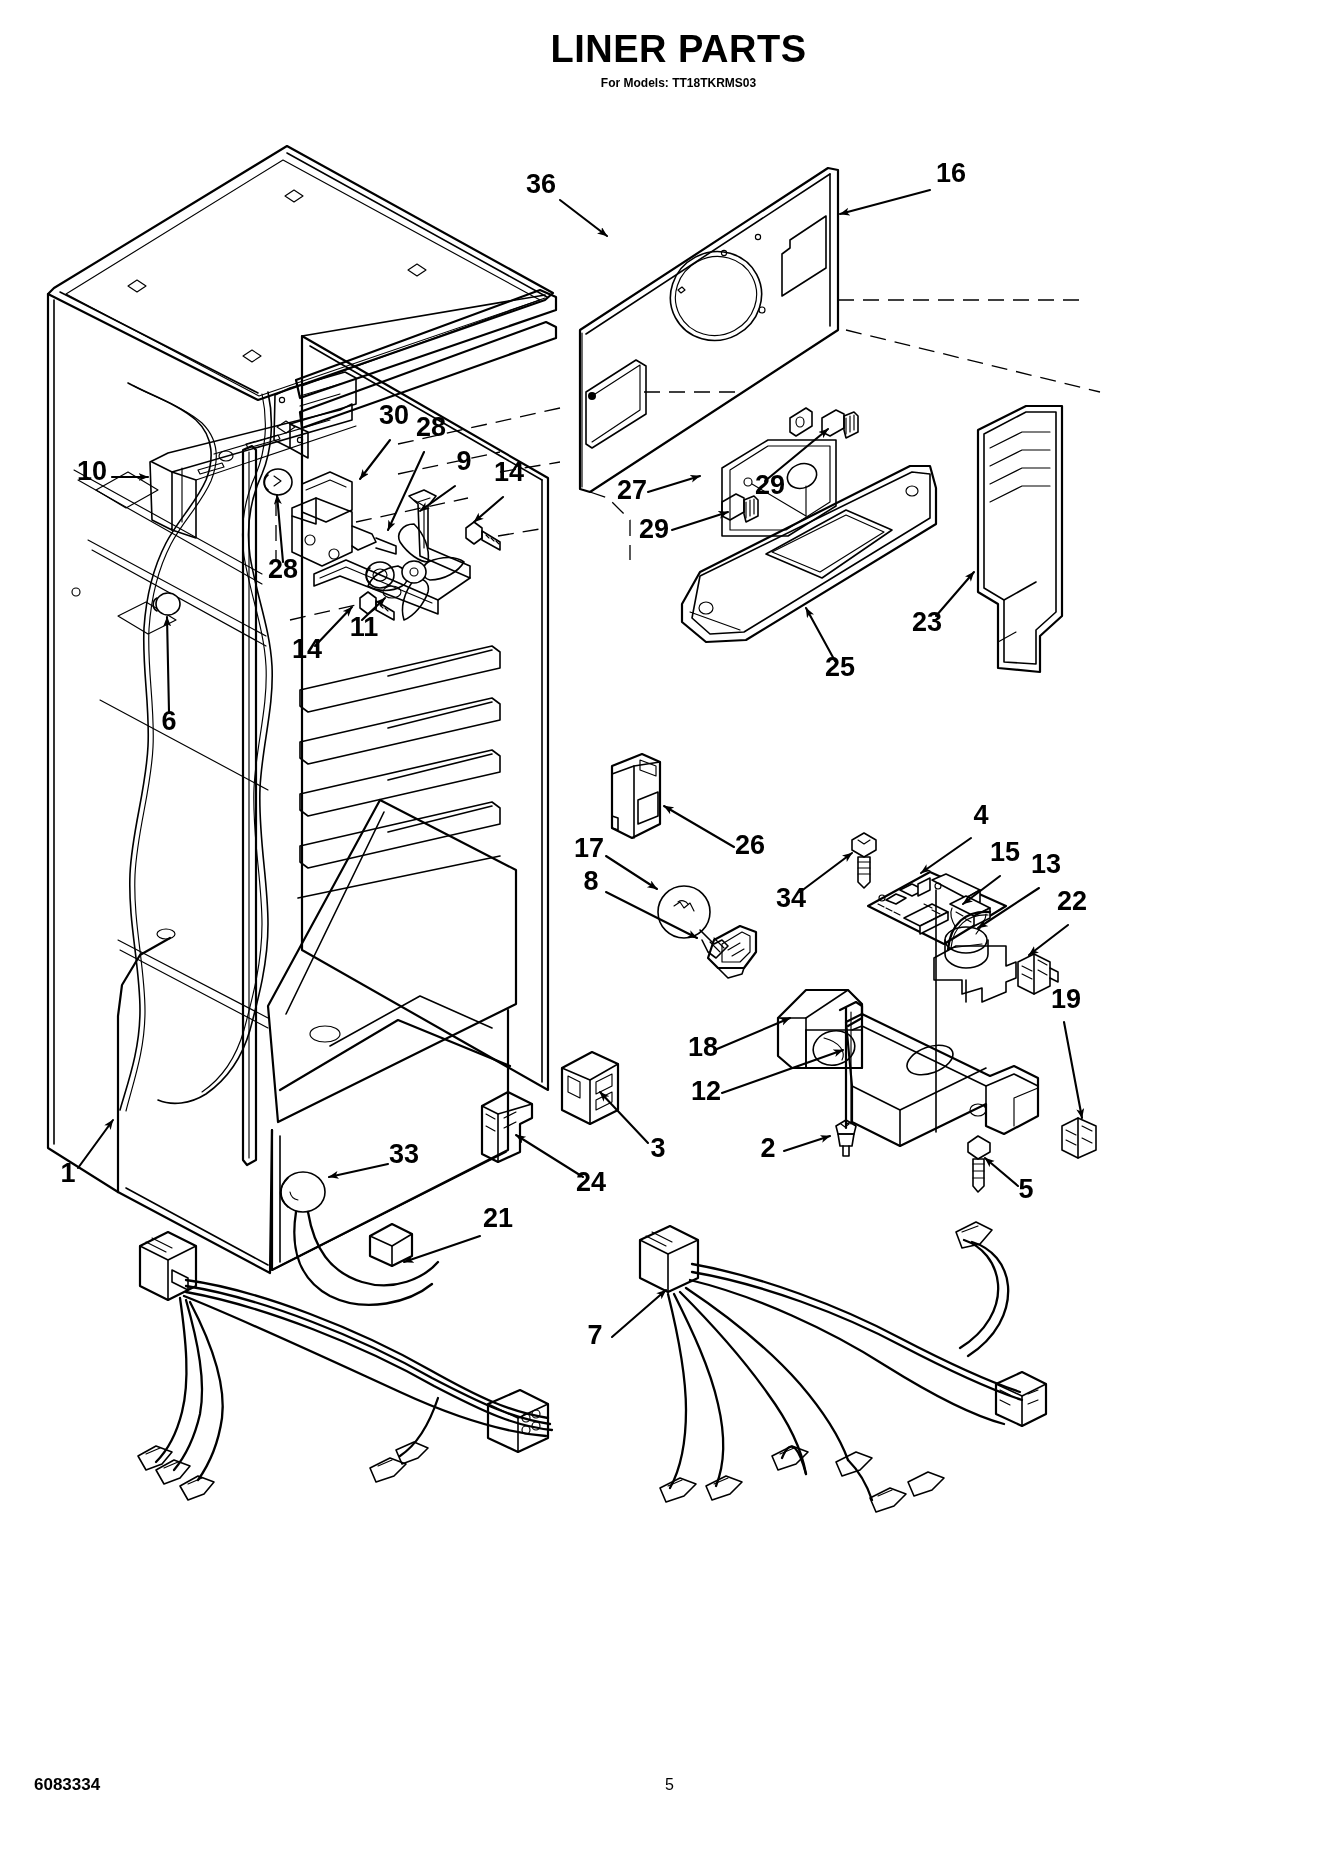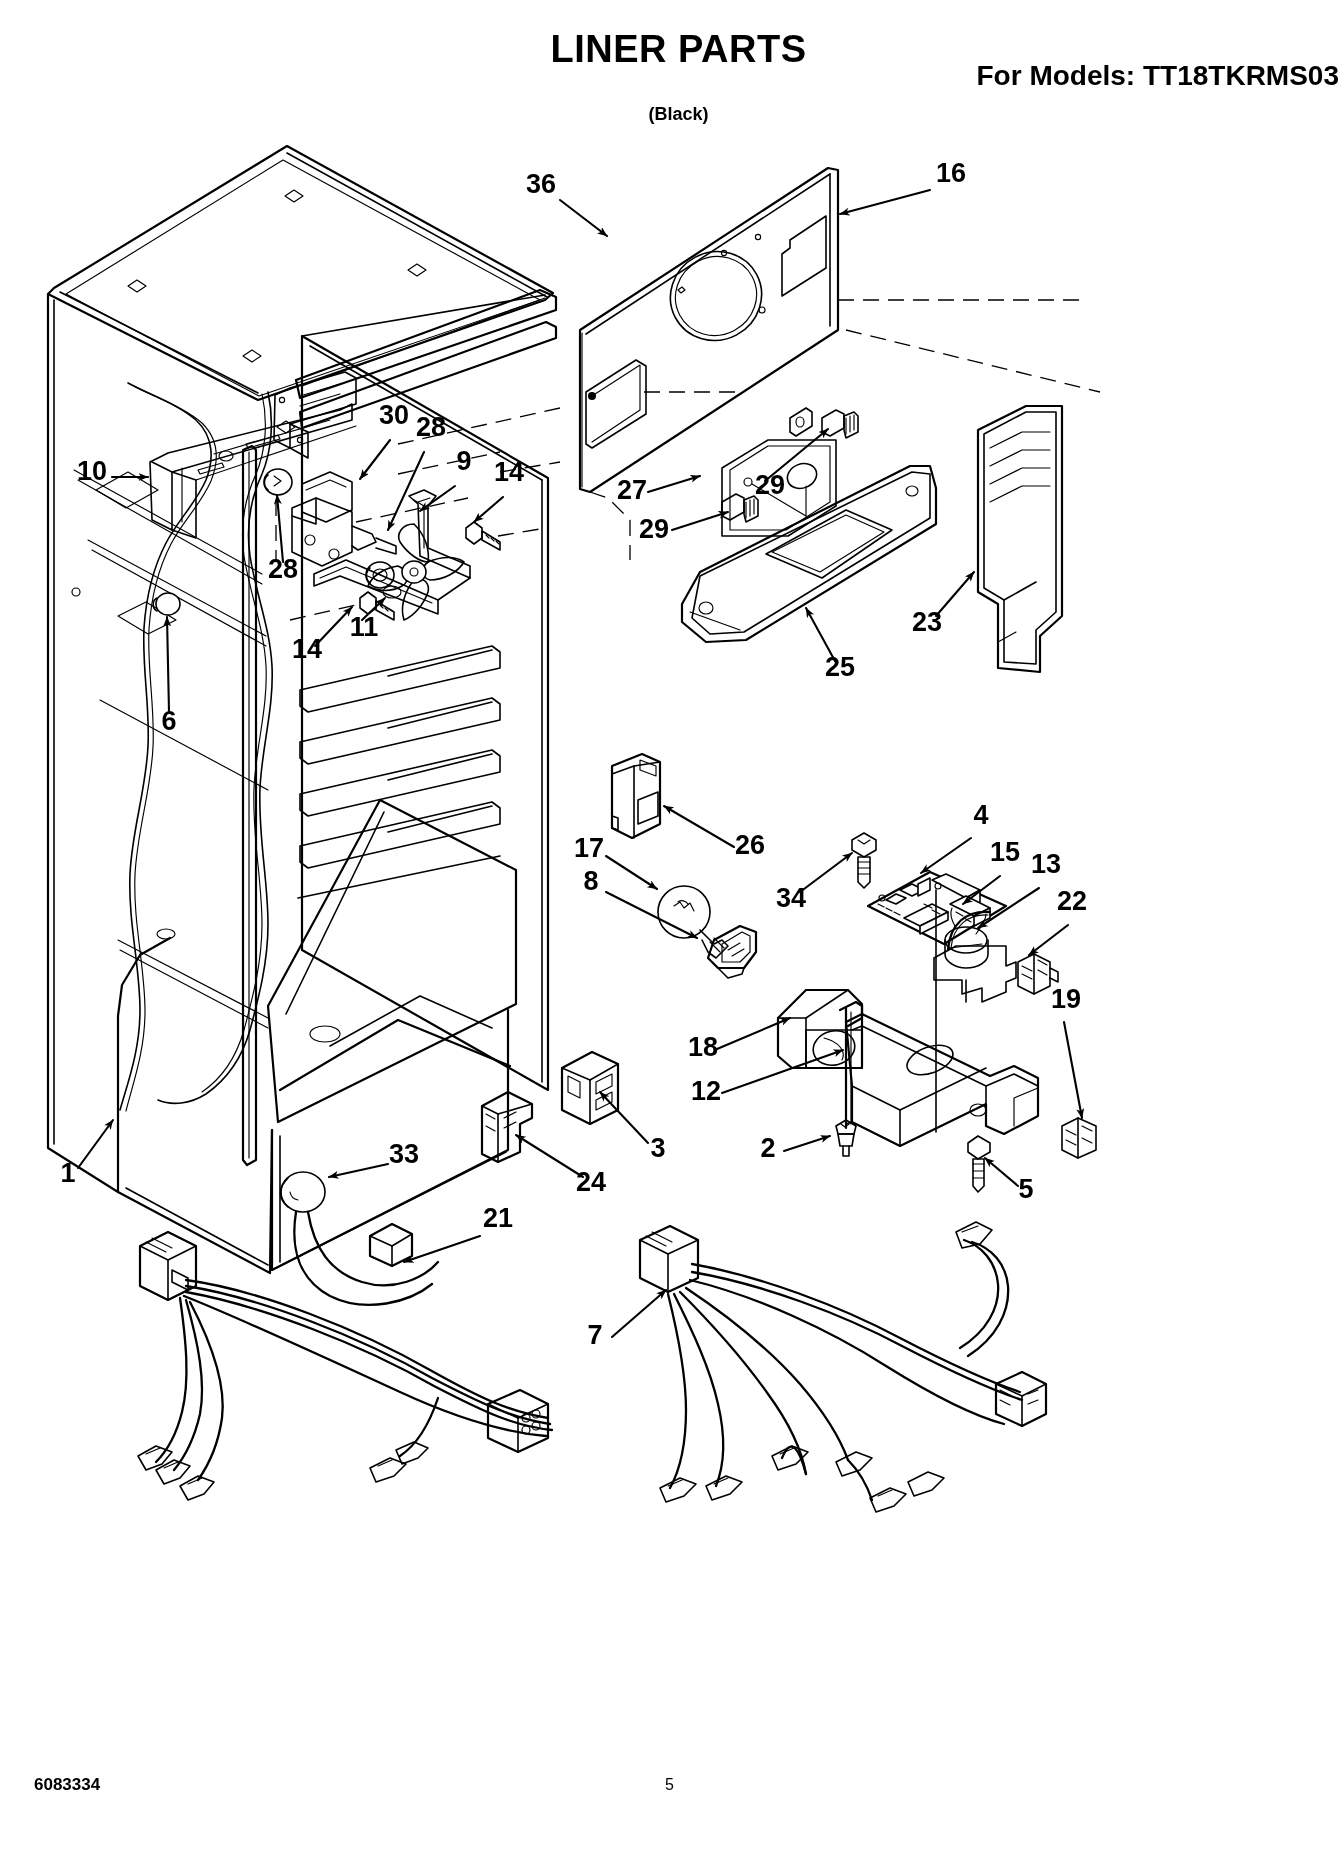--- a/index.html
+++ b/index.html
@@ -1,21 +1,21 @@
 <!DOCTYPE html>
 <html><head>
 <meta charset="utf-8">
 <style>
   html,body{margin:0;padding:0;background:#fff;}
   body{width:1339px;height:1849px;position:relative;
        font-family:"Liberation Sans",sans-serif;color:#000;overflow:hidden;}
   #page{position:absolute;inset:0;width:1339px;height:1849px;}
   .title{position:absolute;left:0;right:0;text-align:center;font-weight:bold;padding-left:18px;}
   #doc-title{top:28px;font-size:38px;letter-spacing:.5px;}
-  #doc-models{top:60px;font-size:28px;text-align:right;}
+  #doc-models{top:76px;font-size:12px;}
   #doc-variant{top:104px;font-size:18px;}
   #footer-part{position:absolute;left:34px;top:1775px;font-size:17px;font-weight:bold;}
   #footer-page{position:absolute;left:0;right:0;top:1776px;text-align:center;font-size:16px;}
   svg{position:absolute;left:0;top:0;}
   .cal{font-family:"Liberation Sans",sans-serif;font-weight:bold;font-size:27px;fill:#000;}
   .ln{fill:none;stroke:#000;stroke-width:1.6;stroke-linejoin:round;stroke-linecap:round;}
   .ln2{fill:none;stroke:#000;stroke-width:2.2;stroke-linejoin:round;stroke-linecap:round;}
   .thin{fill:none;stroke:#000;stroke-width:1.15;stroke-linejoin:round;stroke-linecap:round;}
   .dash{fill:none;stroke:#000;stroke-width:1.3;stroke-dasharray:16 9;}
   .lead{fill:none;stroke:#000;stroke-width:2.1;stroke-linecap:round;}
@@ -23,21 +23,20 @@
   .fillw{fill:#fff;stroke:#000;stroke-width:1.6;stroke-linejoin:round;}
   .fillk{fill:#000;stroke:none;}
 </style>
 </head>
 <body>
 
 <div id="page">
 
   <div class="title" id="doc-title">LINER PARTS</div>
   <div class="title" id="doc-models">For Models: TT18TKRMS03</div>
-  <div class="title" id="doc-variant">(Black)</div>
 
   <svg width="1339" height="1849" viewBox="0 0 1339 1849">
     <defs>
       <marker id="ar" markerWidth="11" markerHeight="11" refX="9.5" refY="4" orient="auto" markerUnits="userSpaceOnUse">
         <path d="M0,0 L10,4 L0,8 L2.6,4 z" fill="#000"></path>
       </marker>
     </defs>
 
     <g>
 

